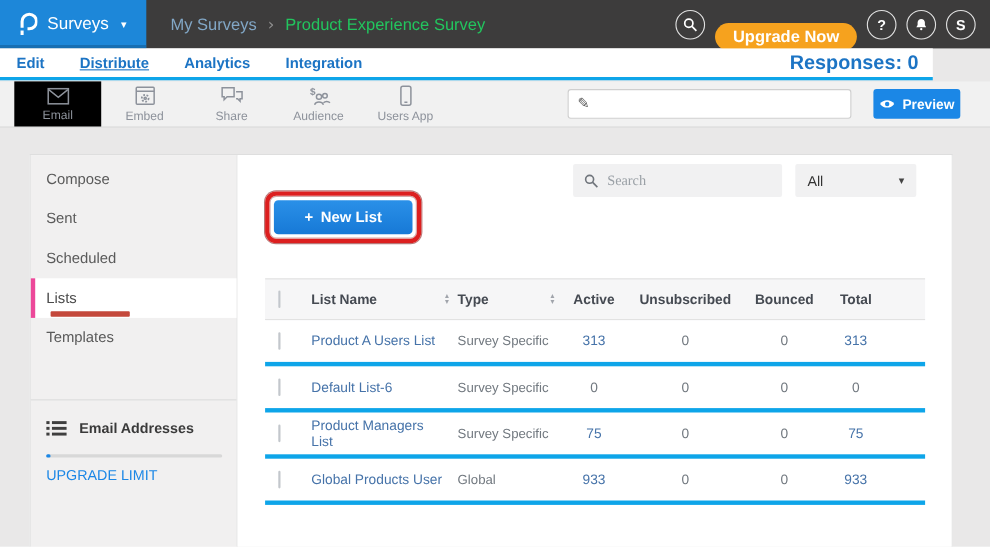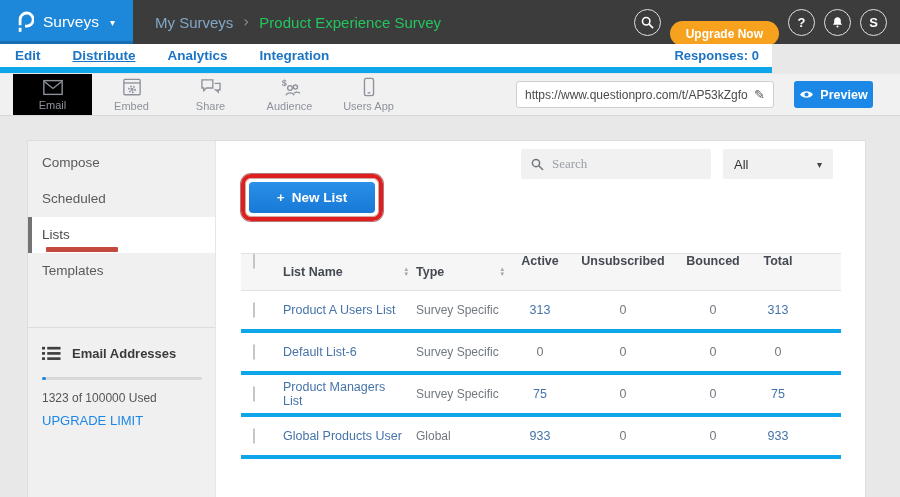--- a/index.html
+++ b/index.html
@@ -10,45 +10,45 @@
   .topbar { position:absolute; left:0; top:0; width:900px; height:44px; background:#3d3c3c; display:flex; align-items:center; }
   .logo-area { width:133px; height:44px; background:#1d87d9; display:flex; align-items:center; padding-left:16px; gap:9px; cursor:pointer; box-shadow:inset 0 -3px rgba(0,0,0,.18); }
   .logo-area .brand { color:#fff; font-size:15.5px; }
   .logo-area .caret { color:#fff; font-size:10px; margin-left:2px; font-family:"DejaVu Sans",sans-serif; }
   .breadcrumb { display:flex; align-items:center; padding-left:22px; font-size:15px; }
   .crumb-parent { color:#82a7c6; cursor:pointer; }
   .crumb-sep { color:#8f8f8f; margin:0 10px; font-size:15px; font-family:"DejaVu Sans",sans-serif; }
   .crumb-current { color:#22c55e; }
   .topbar-right { margin-left:auto; display:flex; align-items:center; gap:9px; padding-right:13px; }
   .circle-btn { width:27px; height:27px; border-radius:50%; border:1.5px solid #e2e2e2; display:flex; align-items:center; justify-content:center; color:#fff; font-size:13px; font-weight:bold; cursor:pointer; background:transparent; }
-  .upgrade-btn { height:25px; padding:0 16px; border-radius:13px; background:#f6a21e; color:#fff; font-size:12px; font-weight:bold; display:flex; align-items:center; border:none; cursor:pointer;margin-top:23px; }
-
-  
-  .tabrow { position:absolute; left:0; top:44px; width:772px; height:29px; background:#fff; border-bottom:6px solid #0ea5e9; display:flex; align-items:center; padding-left:15px; }
+  .upgrade-btn { height:25px; padding:0 16px; border-radius:13px; background:#f6a21e; color:#fff; font-size:15px; font-weight:bold; display:flex; align-items:center; border:none; cursor:pointer;margin-top:23px; }
+
+  
+  .tabrow { position:absolute; left:0; top:44px; width:848px; height:29px; background:#fff; border-bottom:3px solid #0ea5e9; display:flex; align-items:center; padding-left:15px; }
   .tab { font-size:13.5px; font-weight:600; color:#1c74c4; margin-right:32px; cursor:pointer; }
   .tab.active { text-decoration:underline; }
-  .responses { margin-left:auto; padding-right:13px; font-size:13px; font-weight:600; color:#1c74c4; }
+  .responses { margin-left:auto; padding-right:13px; font-size:18px; font-weight:600; color:#1c74c4; }
 
   
   .toolbar { position:absolute; left:0; top:74px; width:900px; height:42px; background:#f1f1f1; border-bottom:1px solid #d8d8d8; display:flex; align-items:stretch; padding-left:13px; }
   .tool-tile { width:79px; display:flex; flex-direction:column; align-items:center; justify-content:center; gap:3px; cursor:pointer; color:#8d929b; }
   .tool-tile.active { background:#000000;text-align:right; }
   .tool-label { font-size:11px; color:#8d929b; }
   .toolbar-right { margin-left:auto; display:flex; align-items:center; gap:20px; padding-right:27px; }
   .url-box { width:258px; height:27px; background:#fff; border:1px solid #cfcfcf; border-radius:3px; display:flex; align-items:center; padding:0 8px; }
   .url-box input { flex:1; border:none; outline:none; font-size:12px; color:#4a4a4a; font-family:"Liberation Sans",sans-serif; background:transparent; min-width:0; }
   .pencil { font-size:13px; color:#555; cursor:pointer; font-family:"DejaVu Sans",sans-serif; }
   .preview-btn { width:79px; height:27px; background:#1b87e6; border:none; border-radius:3px; color:#fff; font-size:12.5px; font-weight:bold; display:flex; align-items:center; justify-content:center; gap:6px; cursor:pointer; }
 
   
   .card { position:absolute; left:27px; top:140px; width:839px; height:357px; background:#fff; border:1px solid #dedede; border-bottom:none; display:flex; }
   .sidebar { width:188px; background:#f1f0f0; border-right:1px solid #e6e6e6; }
   .side-nav { padding-top:4px; }
   .nav-item { position:relative; height:36px; line-height:36px; padding-left:14px; font-size:13.5px; color:#5a5a5a; cursor:pointer; }
-  .nav-item.active { background:#fff; border-left:4px solid #737373; padding-left:10px; color:#4a4a4a; }
+  .nav-item.active { background:#fff; border-left:4px solid #ec4899; padding-left:10px; color:#4a4a4a; }
   .red-underline { position:absolute; left:14px; bottom:1px; width:72px; height:5px; background:#c4483b; border-radius:1px; }
   .side-divider { margin-top:38px; border-top:1px solid #dcdcdc; }
   .email-block { padding:18px 14px 0 14px; }
   .email-head { display:flex; align-items:center; gap:11px; }
   .email-title { font-size:13px; font-weight:bold; color:#3a3a3a; }
   .progress { margin-top:16px; width:160px; height:3px; background:#d8d8d8; border-radius:2px; }
   .progress-fill { width:4px; height:3px; background:#1b87e6; border-radius:2px; }
   .usage { margin-top:11px; font-size:12px; color:#555; }
   .upgrade-link { margin-top:8px; font-size:13px; color:#1b87e6; cursor:pointer; }
 
@@ -58,21 +58,21 @@
   .search-box input { flex:1; border:none; outline:none; background:transparent; font-size:13px; color:#444; font-family:Liberation Serif, serif; min-width:0; }
   .search-box input::placeholder { color:#9aa0a6; }
   .filter { position:absolute; left:507px; top:8px; width:110px; height:30px; background:#f1f1f2; border-radius:2px; display:flex; align-items:center; justify-content:space-between; padding:0 11px; font-size:13px; color:#333; cursor:pointer; }
   .filter .caret { font-size:10px; color:#444; font-family:"DejaVu Sans",sans-serif; }
 
   .annotation-box { position:absolute; left:25px; top:33px; border:4px solid #dc1f1f; border-radius:10px; padding:4px; box-shadow:0 0 0 1px rgba(125,8,8,.55), inset 0 0 0 1px rgba(125,8,8,.35); }
   .new-list-btn { width:126px; height:31px; background:linear-gradient(#2a90e8,#1779d6); border:none; border-radius:4px; color:#fff; font-size:13.5px; font-weight:bold; display:flex; align-items:center; justify-content:center; gap:7px; cursor:pointer; }
 
   
   .table { position:absolute; left:25px; top:112px; width:600px; font-size:12.5px; }
-  .thead { display:flex; height:38px; background:#f6f6f7; border-top:1px solid #e2e2e2; border-bottom:1px solid #e2e2e2; font-weight:bold; color:#454a52; }
+  .thead { display:flex; align-items:center; height:38px; background:#f6f6f7; border-top:1px solid #e2e2e2; border-bottom:1px solid #e2e2e2; font-weight:bold; color:#454a52; }
   .trow { display:flex; align-items:center; height:42px; border-bottom:4px solid #0ea5e9; }
   .col-check { width:42px; padding-left:12px; }
   .col-name { width:133px; display:flex; align-items:center; justify-content:space-between; padding-right:8px; }
   .col-type { width:96px; display:flex; align-items:center; justify-content:space-between; padding-right:8px; }
   .col-active { width:56px; text-align:center; }
   .col-unsub { width:110px; text-align:center; }
   .col-bounced { width:70px; text-align:center; }
   .col-total { width:60px; text-align:center; }
   .checkbox { width:15px; height:15px; background:#fff; border:1px solid #c3c7cc; border-radius:2px; cursor:pointer; }
   .sort { display:flex; flex-direction:column; line-height:5px; font-size:7px; color:#a0a4ab; cursor:pointer; font-family:"DejaVu Sans",sans-serif; }
@@ -180,40 +180,40 @@
     <span>
       <svg width="12" height="20" viewBox="0 0 13 22" fill="none" stroke="#8d929b" stroke-width="1.5">
         <rect x="1.5" y="1.5" width="10" height="19" rx="2"></rect>
           <line x1="5" y1="17.5" x2="8" y2="17.5"></line>
       </svg>
     </span>
     <span class="tool-label">Users App</span>
   </div>
   <div class="toolbar-right">
     <div class="url-box">
-      <input type="text" value="https://www.questionpro.com/t/AP53kZgfo" style="">
       <span class="pencil">✎</span>
     </div>
     <button class="preview-btn">
       <span>
         <svg width="15" height="11" viewBox="0 0 16 12">
           <path d="M1 6 C4 1.2 12 1.2 15 6 C12 10.8 4 10.8 1 6 Z" fill="#fff"></path>
           <circle cx="8" cy="6" r="2.2" fill="#1b87e6"></circle>
         </svg>
       </span>
       <span>Preview</span>
     </button>
   </div>
 </div>
 
 <div class="card">
 
   <div class="sidebar">
     <div class="side-nav">
       <div class="nav-item">Compose</div>
+      <div class="nav-item">Sent</div>
       <div class="nav-item">Scheduled</div>
       <div class="nav-item active">
         <span>Lists</span>
         <span class="red-underline"></span>
       </div>
       <div class="nav-item">Templates</div>
     </div>
     <div class="side-divider"></div>
     <div class="email-block">
       <div class="email-head">
@@ -225,21 +225,20 @@
               <rect x="5.5" y="6" width="14" height="2.8"></rect>
             <rect x="0" y="11.5" width="3.2" height="2.8"></rect>
               <rect x="5.5" y="11.5" width="14" height="2.8"></rect>
           </svg>
         </span>
         <span class="email-title">Email Addresses</span>
       </div>
       <div class="progress">
         <div class="progress-fill"></div>
       </div>
-      <div class="usage">1323 of 100000 Used</div>
       <div class="upgrade-link">UPGRADE LIMIT</div>
     </div>
   </div>
 
   <div class="main">
 
     <div class="search-box">
       <span>
         <svg width="13" height="13" viewBox="0 0 14 14" fill="none" stroke="#70757c" stroke-width="1.6">
           <circle cx="5.4" cy="5.4" r="3.9"></circle>

